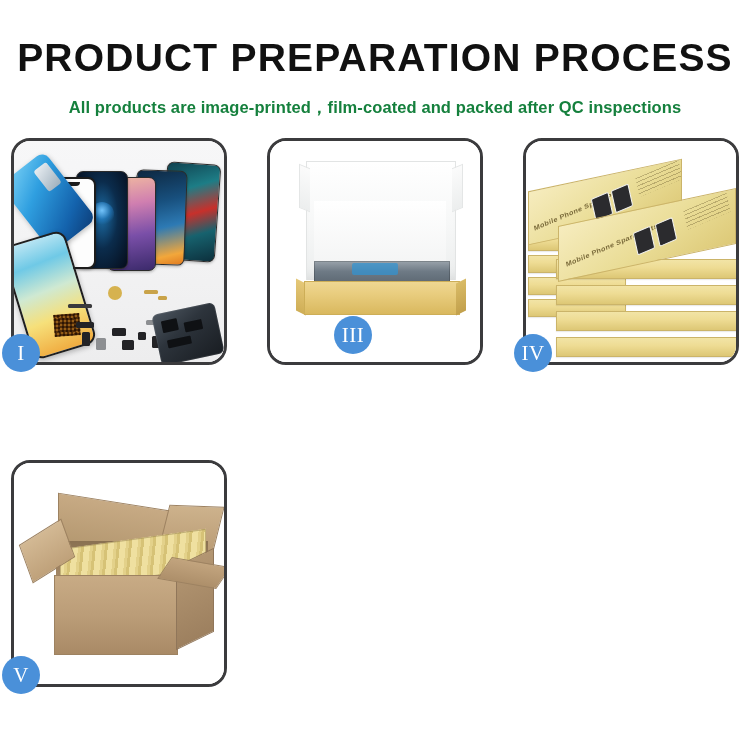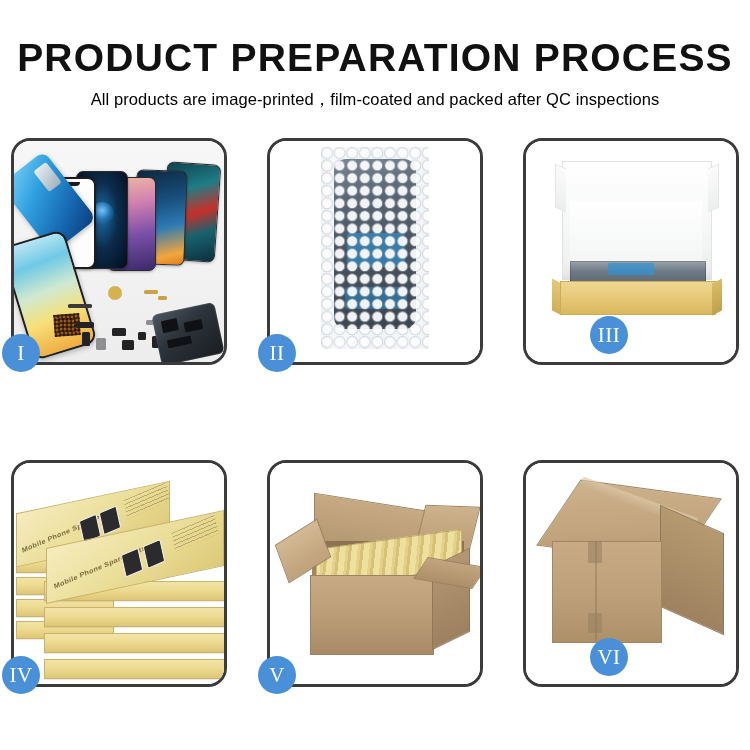--- a/index.html
+++ b/index.html
@@ -33,25 +33,25 @@
     margin: 0;
     padding-top: 36px;
     font-size: 39px;
     font-weight: 700;
     letter-spacing: 1.2px;
     color: #111111;
     font-family: "Liberation Sans", sans-serif;
     white-space: nowrap;
   }
   .subtitle {
-    margin: 0;
+    margin: 8px;
     padding-top: 9px;
     font-size: 16.5px;
-    font-weight: 400;
-    color: #000000;
+    font-weight: 700;
+    color: #15803d;
     letter-spacing: 0.1px;
     white-space: nowrap;
   }
 
   
   .grid {
     position: absolute;
     top: 138px;
     left: 11px;
     width: 728px;
@@ -436,30 +436,20 @@
         </div>
         <div class="logic-board">
           <div class="lb-chip" style="left:8px;  top:8px;  width:16px; height:12px;"></div>
           <div class="lb-chip" style="left:30px; top:14px; width:18px; height:10px;"></div>
           <div class="lb-chip" style="left:10px; top:28px; width:24px; height:8px;"></div>
         </div>
       </div>
       <div class="badge corner">I</div>
     </div>
 
-    <div class="panel">
-      <div class="panel-inner p2">
-        <div class="bw-sheet"></div>
-        <div class="bw-item"></div>
-        <div class="bw-blue1"></div>
-        <div class="bw-blue2"></div>
-        <div class="bw-bubbles"></div>
-      </div>
-      <div class="badge corner">II</div>
-    </div>
 
     <div class="panel">
       <div class="panel-inner p3">
         <div class="m-lid"></div>
         <div class="m-foam"></div>
         <div class="m-content"></div>
         <div class="m-tray-left"></div>
         <div class="m-tray"></div>
         <div class="m-tray-right"></div>
       </div>
@@ -505,27 +495,15 @@
         <div class="c5-inner"></div>
         <div class="c5-goods"></div>
         <div class="c5-body"></div>
         <div class="c5-side"></div>
         <div class="c5-flap-left"></div>
         <div class="c5-flap-front"></div>
       </div>
       <div class="badge corner">V</div>
     </div>
 
-    <div class="panel">
-      <div class="panel-inner p6">
-        <div class="c6-top"></div>
-        <div class="c6-tape"></div>
-        <div class="c6-side"></div>
-        <div class="c6-front"></div>
-        <div class="c6-vseam"></div>
-        <div class="c6-seam"></div>
-        <div class="c6-seam2"></div>
-      </div>
-      <div class="badge inset">VI</div>
-    </div>
 
   </div>
 </div>
 
 </body></html>

